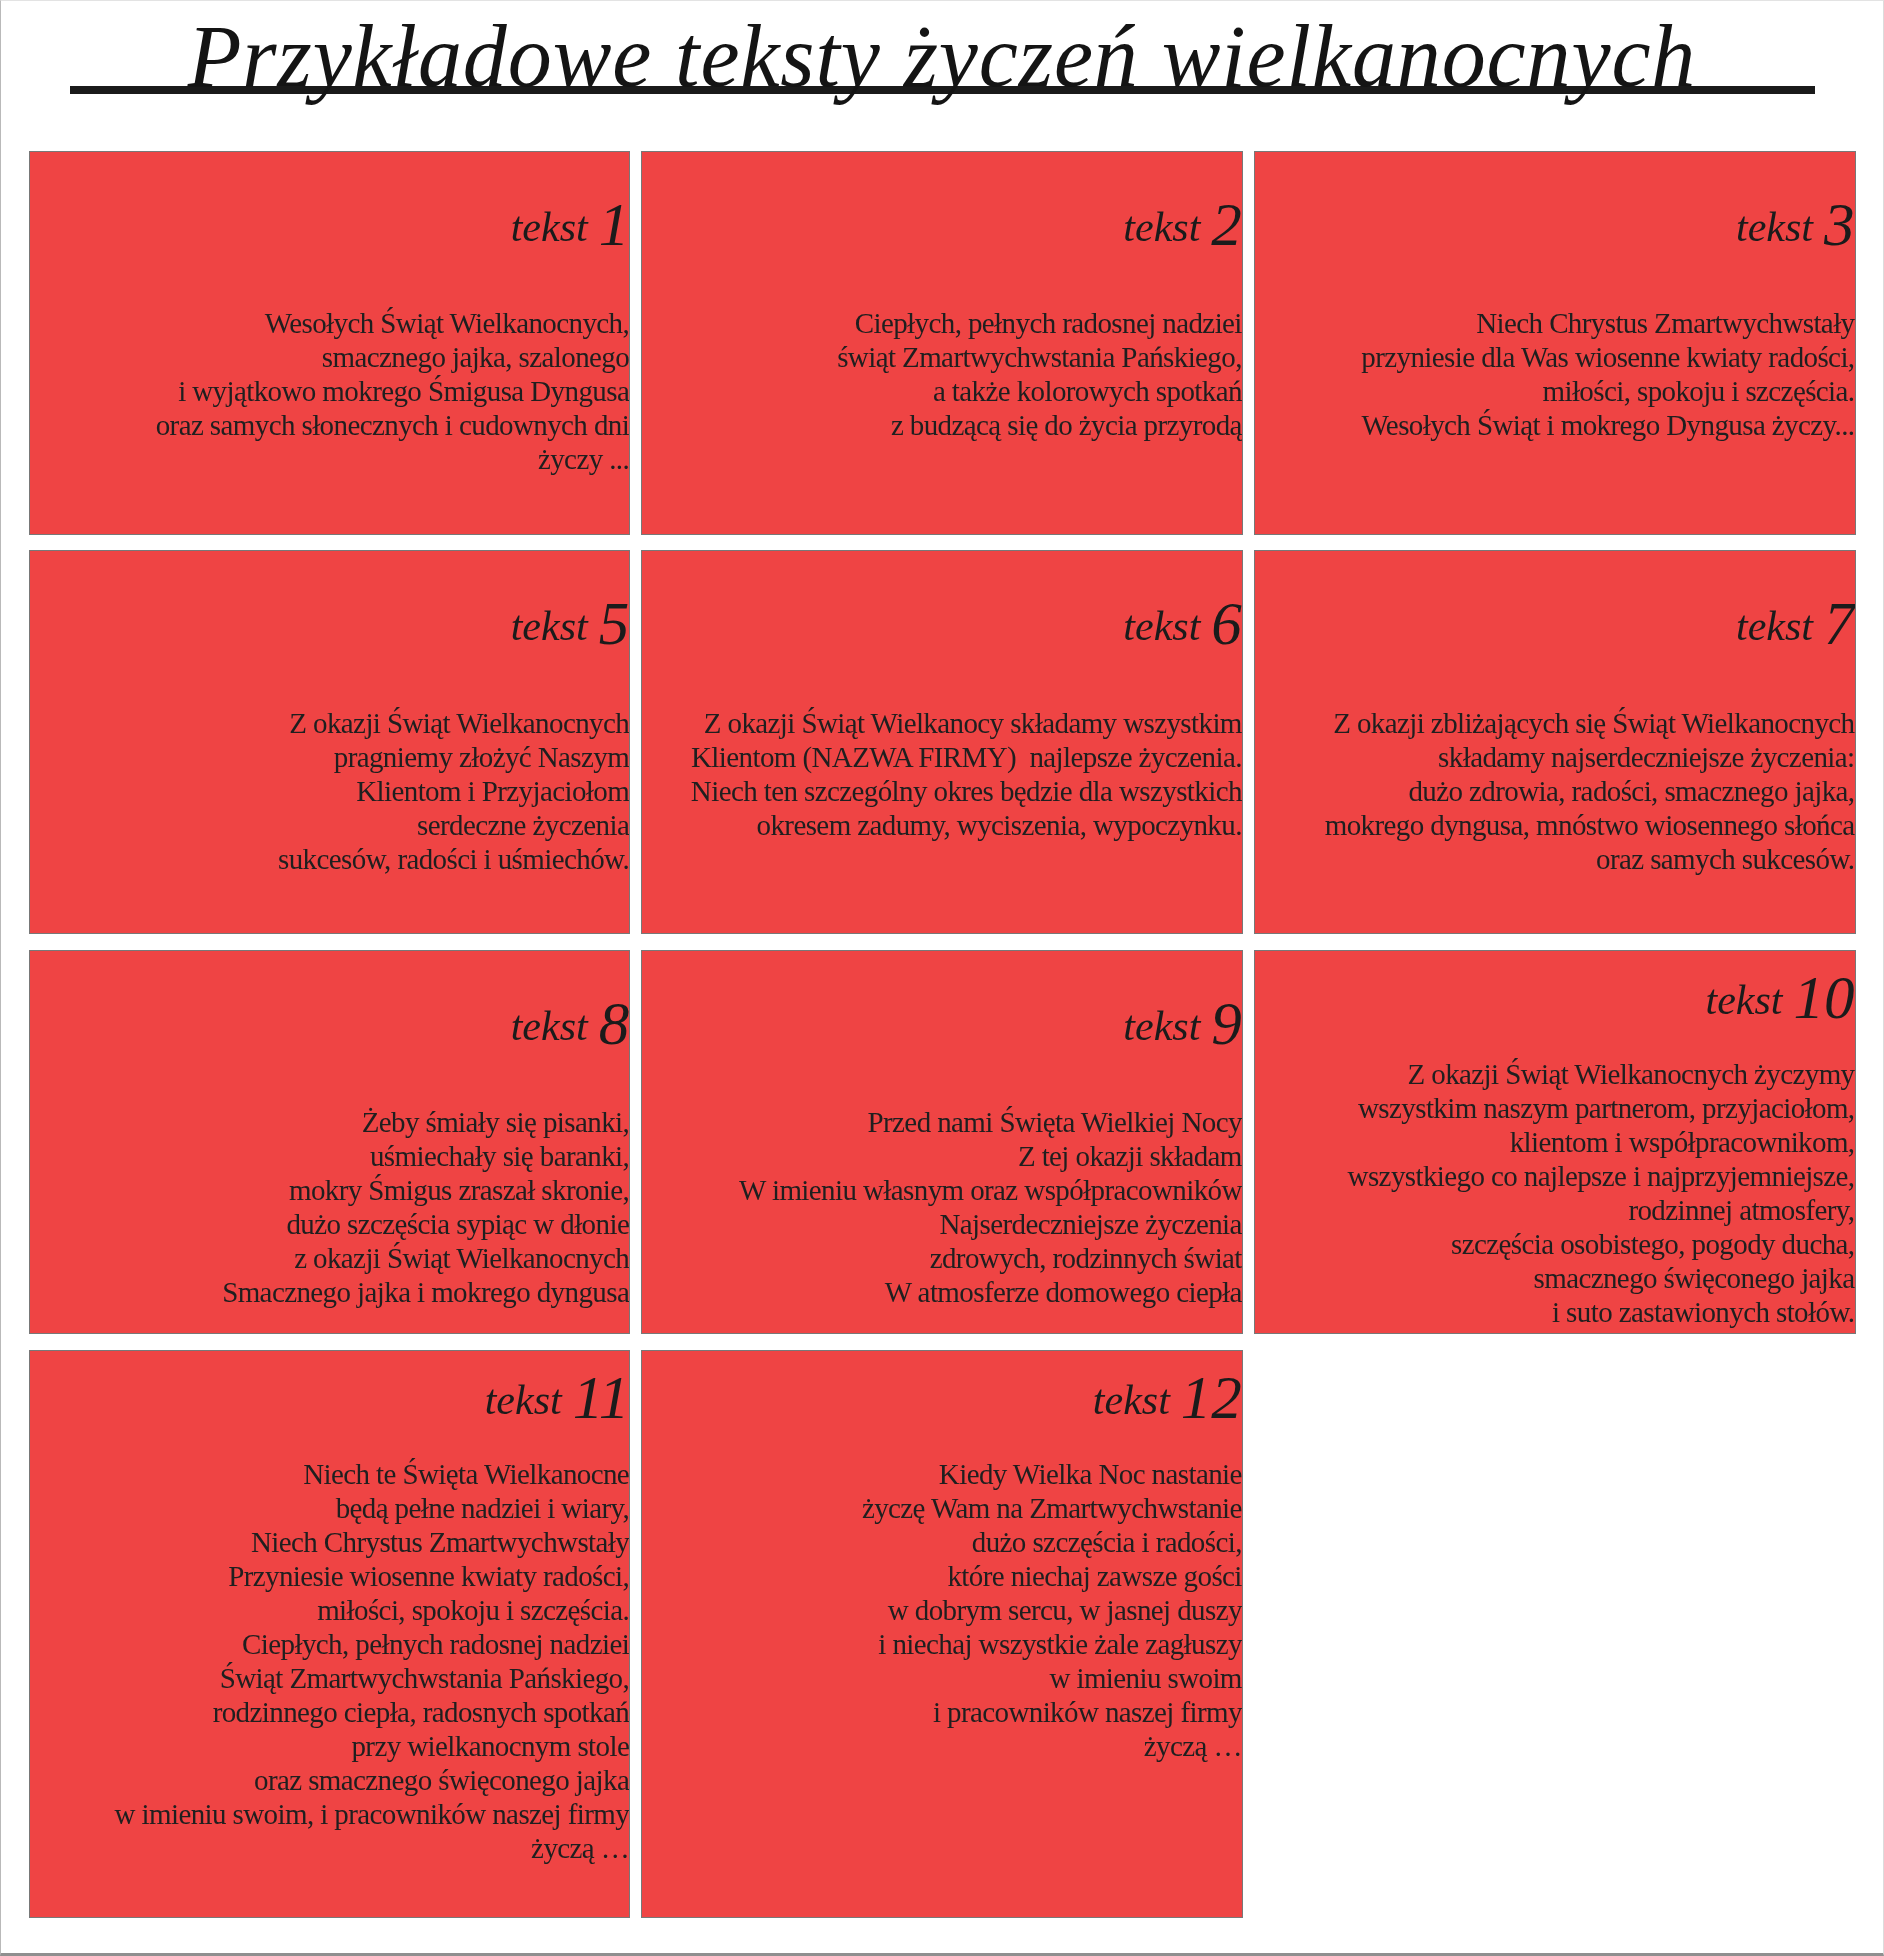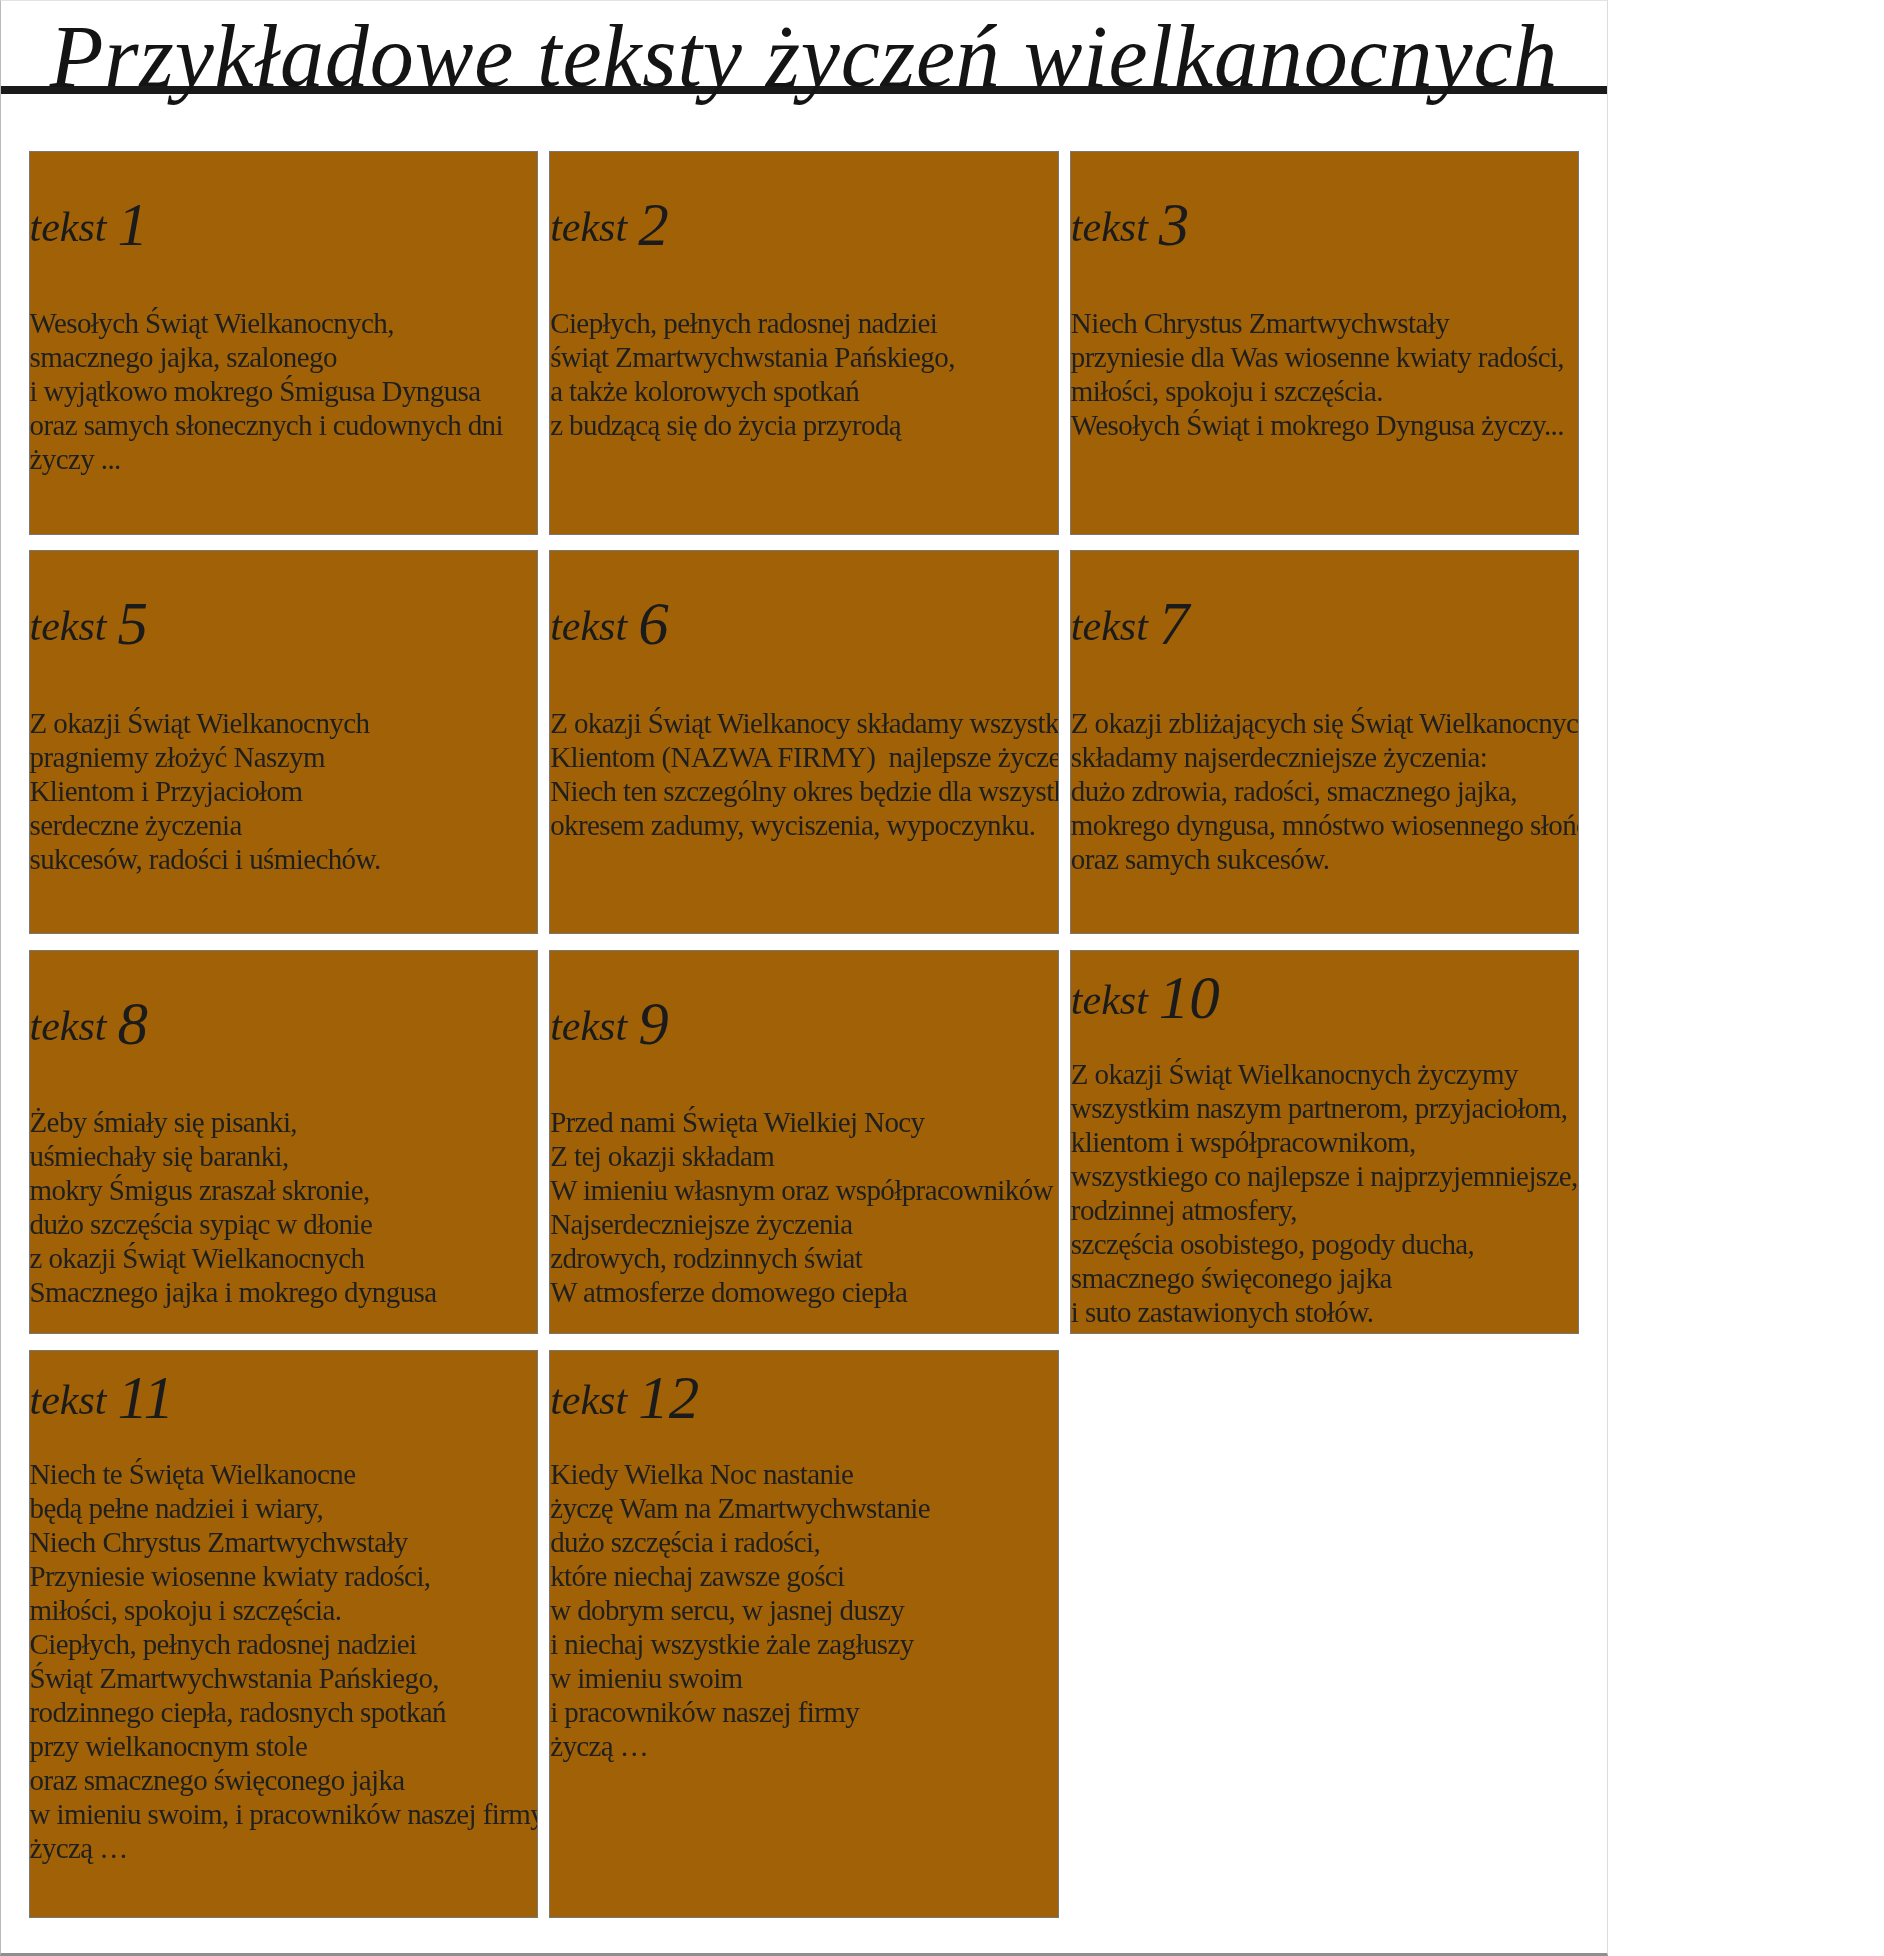--- a/index.html
+++ b/index.html
@@ -1,18 +1,18 @@
 <!DOCTYPE html>
 <html style="font-size:14.7px"><head>
 <meta charset="utf-8">
 <style>
   html, body { margin:0; padding:0; background:#ffffff; }
   .page {
     position:relative;
-    width:1608px; height:1956px;
+    width:1884px; height:1956px;
     box-sizing:border-box;
     background:#ffffff;
     border-top:1.8px solid #e3e3e3;
     border-left:1.8px solid #b9b9b9;
     border-right:1.8px solid #dcdcdc;
     border-bottom:3.7px solid #8f8f8f;
     overflow:hidden;
     font-family:"Liberation Serif","DejaVu Serif",serif;
   }
   .title-wrap { text-align:center; padding-top:5.5px; }
@@ -34,22 +34,22 @@
     display:grid;
     grid-template-columns:repeat(3, 1fr);
     grid-template-rows:384px 384px 384px 568px;
     gap:15.6px 11px;
     padding:0 27.5px;
     margin-top:57px;
   }
   .card {
     box-sizing:border-box;
     border:1.8px solid #787878;
-    background:#a16207;
-    text-align:left;
+    background:#ef4444;
+    text-align:right;
     overflow:hidden;
   }
   .card-head {
     margin:42px 0 0 0;
     font-weight:normal;
     font-style:italic;
     font-size:42px;
     line-height:62px;
     color:#1b1b1b;
   }

